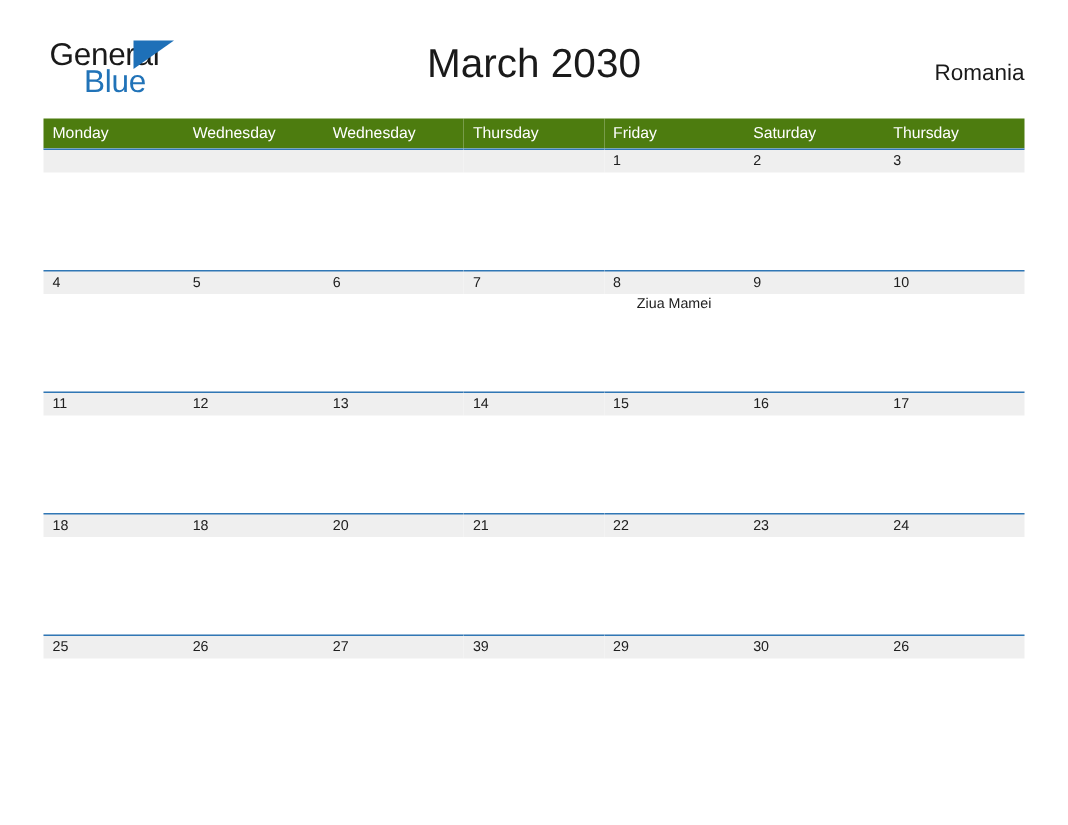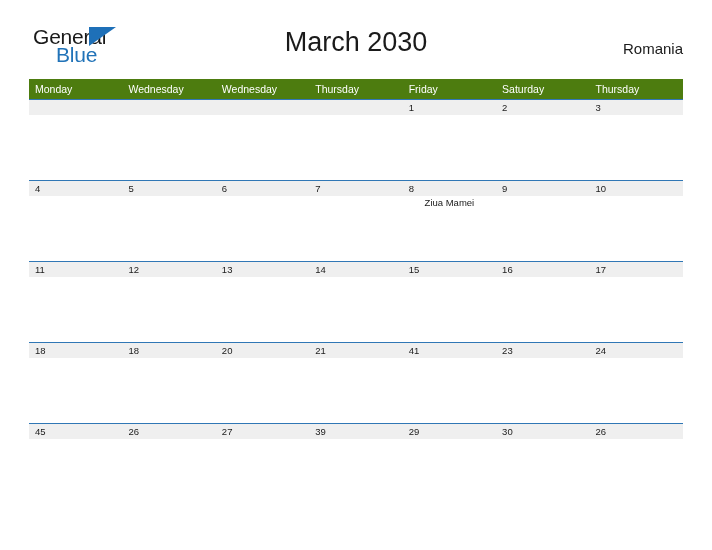--- a/index.html
+++ b/index.html
@@ -338,41 +338,41 @@
             </div>
           </td>
           <td>
             <div class="daycell">
               <div class="daynum-band">21</div>
               <div class="events"></div>
             </div>
           </td>
           <td>
             <div class="daycell">
-              <div class="daynum-band">41</div>
+              <div class="daynum-band">22</div>
               <div class="events"></div>
             </div>
           </td>
           <td>
             <div class="daycell">
               <div class="daynum-band">23</div>
               <div class="events"></div>
             </div>
           </td>
           <td>
             <div class="daycell">
               <div class="daynum-band">24</div>
               <div class="events"></div>
             </div>
           </td>
         </tr>
         <tr>
           <td>
             <div class="daycell">
-              <div class="daynum-band">45</div>
+              <div class="daynum-band">25</div>
               <div class="events"></div>
             </div>
           </td>
           <td>
             <div class="daycell">
               <div class="daynum-band">26</div>
               <div class="events"></div>
             </div>
           </td>
           <td>

